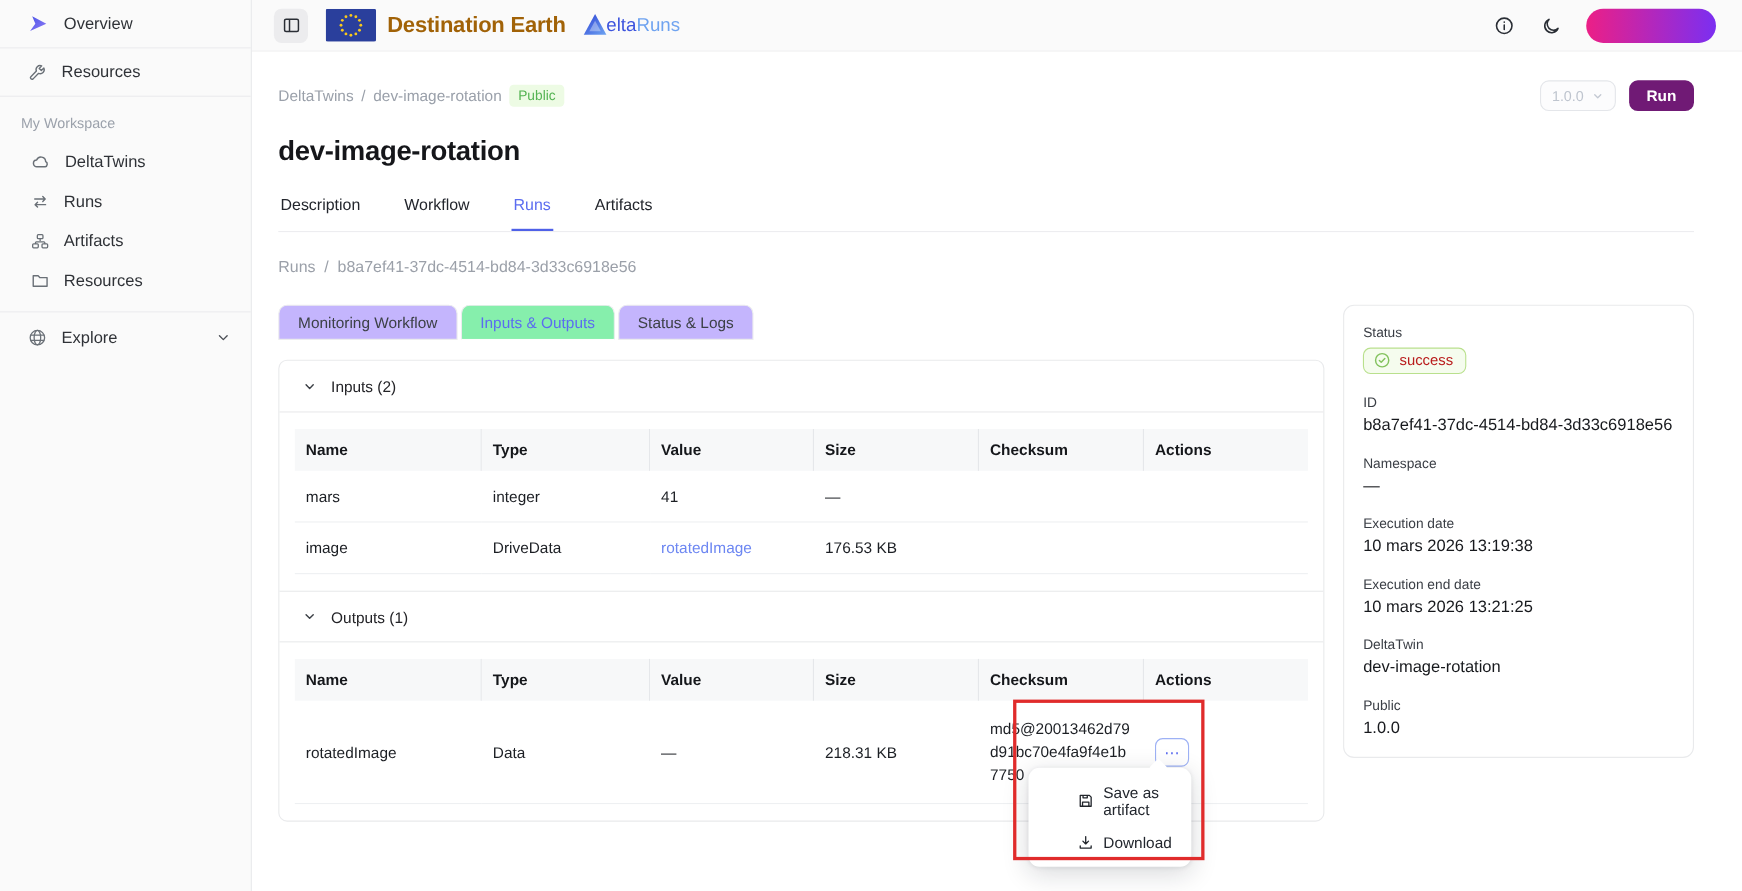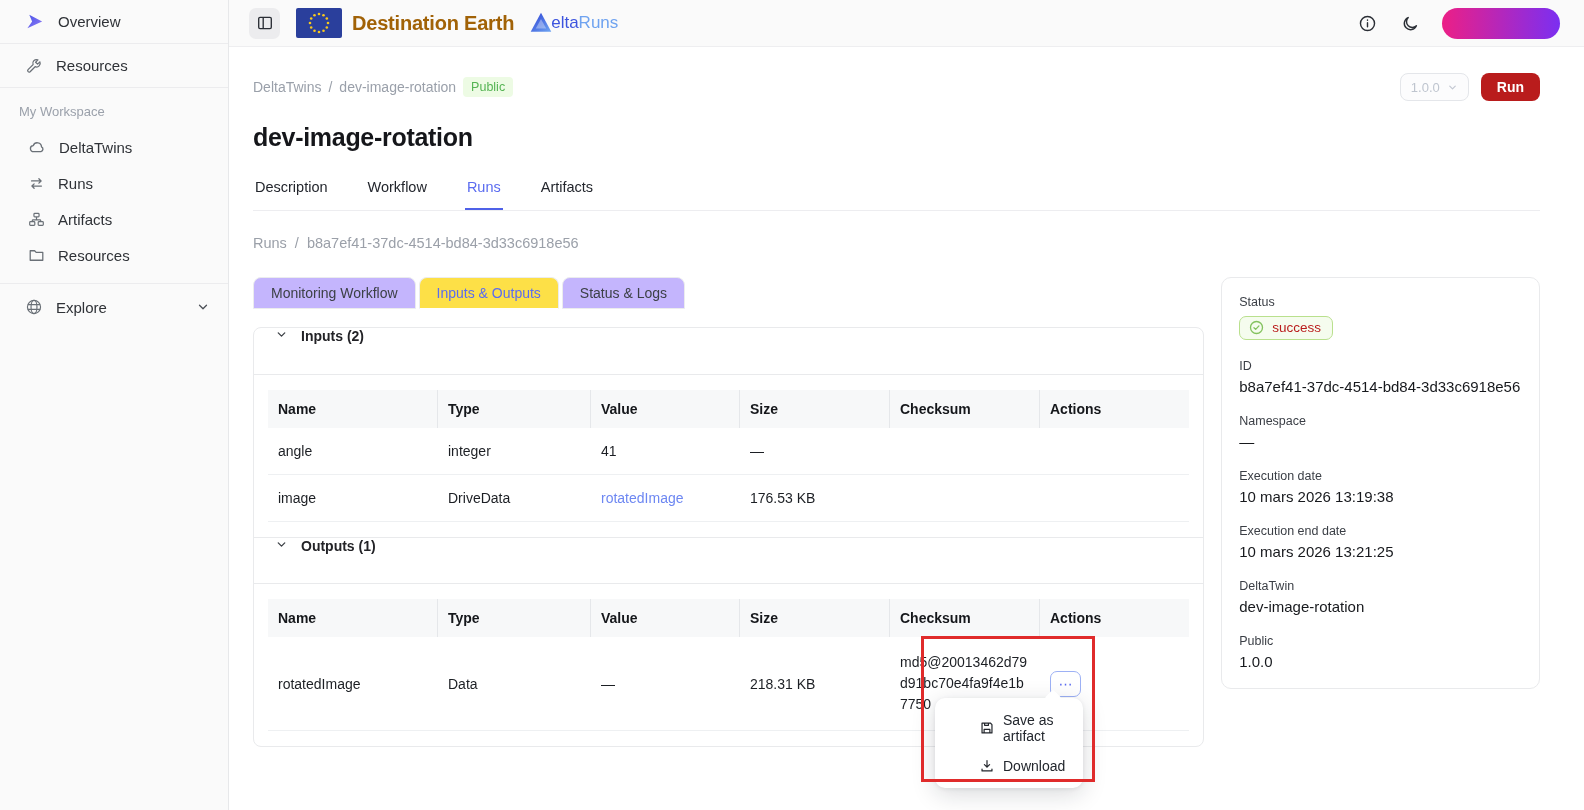--- a/index.html
+++ b/index.html
@@ -39,38 +39,38 @@
     background:linear-gradient(90deg,#ec1f86,#7b2ff1); }
   
   .content { position:absolute; left:229px; top:47px; width:1355px; height:763px; background:#fff; }
   .page-head { display:flex; align-items:center; justify-content:space-between;
     padding:26px 44px 0 24px; }
   .crumb { font-size:14px; color:#9aa0aa; display:flex; align-items:center; gap:7px; }
   .badge-public { background:#edfbe4; color:#55b453; font-size:12.5px; padding:3px 8px; border-radius:4px; }
   .head-controls { display:flex; align-items:center; gap:12px; }
   .version-select { height:28px; padding:0 10px; border:1px solid #e4e6ea; border-radius:8px;
     background:#fcfcfd; color:#bfc5cf; font-size:13px; display:flex; align-items:center; gap:7px; cursor:pointer; }
-  .run-btn { height:28px; padding:0 16px; border:none; border-radius:8px; background:#b91c1c;
+  .run-btn { height:28px; padding:0 16px; border:none; border-radius:8px; background:#701a75;
     color:#fff; font-size:14px; font-weight:600; cursor:pointer; }
   .page-title { padding:22px 24px 0; font-size:25px; font-weight:700; color:#15161a; letter-spacing:-.3px; }
   .tabs { display:flex; gap:36px; margin:27px 44px 0 24px; border-bottom:1px solid #ededf0; }
   .tab { padding:0 2px 13px; font-size:14.5px; color:#23262d; cursor:pointer; border-bottom:2px solid transparent; }
   .tab.active { color:#5b6cf0; border-bottom-color:#4f61e8; }
   .run-crumb { margin:24px 24px 0; font-size:14.5px; color:#9ba0a9; display:flex; gap:8px; }
   .body-row { display:flex; align-items:flex-start; margin:26px 44px 0 24px; gap:17px; }
   .left-col { width:952px; }
   
   .inner-tabs { display:flex; gap:3px; }
   .inner-tab { height:32px; padding:0 17px; display:flex; align-items:center; font-size:14px;
     color:#3c4046; background:#c4b5fd; border:1px solid #ebecee; border-radius:8px 8px 0 0; cursor:pointer; }
-  .inner-tab.active { background:#fde047; color:#5b6cf0; border-bottom-color:#fff; }
+  .inner-tab.active { background:#86efac; color:#5b6cf0; border-bottom-color:#fff; }
   
   .card { margin-top:18px; border:1px solid #e9eaec; border-radius:8px; background:#fff; }
-  .section-head { height:47px; display:flex; align-items:flex-start; gap:13px; padding:0 21px;
-    font-size:14px; font-weight:700; color:#232327; cursor:pointer; }
+  .section-head { height:47px; display:flex; align-items:center; gap:13px; padding:0 21px;
+    font-size:14px; font-weight:400; color:#232327; cursor:pointer; }
   .section-head.bb { border-bottom:1px solid #e9eaec; }
   .section-head.bt { border-top:1px solid #e9eaec; }
   .tbl-wrap { padding:15px 14px; }
   .tr { display:flex; }
   .th { background:#f7f8f9; font-weight:700; font-size:14px; color:#15171b;
     padding:11px 10px; border-right:1px solid #e5e7ea; }
   .th:last-child { border-right:none; }
   .td { padding:15px 10px; font-size:14px; color:#1c1f24; border-bottom:1px solid #eef0f2;
     display:flex; align-items:center; }
   .c-name{width:170px;} .c-type{width:153px;} .c-value{width:149px;}
@@ -303,21 +303,21 @@
           <div class="tbl-wrap">
             <div class="tr">
               <div class="th c-name">Name</div>
               <div class="th c-type">Type</div>
               <div class="th c-value">Value</div>
               <div class="th c-size">Size</div>
               <div class="th c-check">Checksum</div>
               <div class="th c-act">Actions</div>
             </div>
             <div class="tr">
-              <div class="td c-name">angle</div>
+              <div class="td c-name">mars</div>
               <div class="td c-type">integer</div>
               <div class="td c-value">41</div>
               <div class="td c-size">—</div>
               <div class="td c-check"></div>
               <div class="td c-act"></div>
             </div>
             <div class="tr">
               <div class="td c-name">image</div>
               <div class="td c-type">DriveData</div>
               <div class="td c-value">

